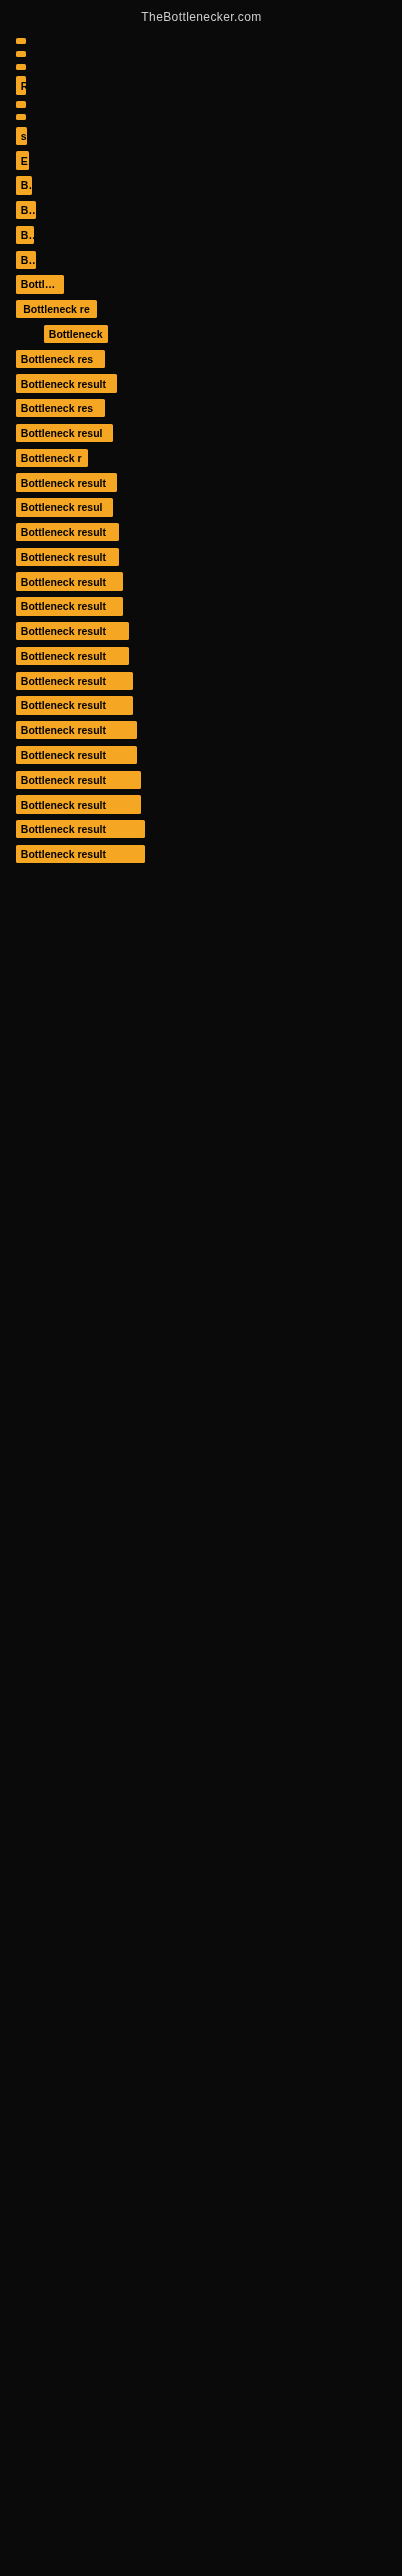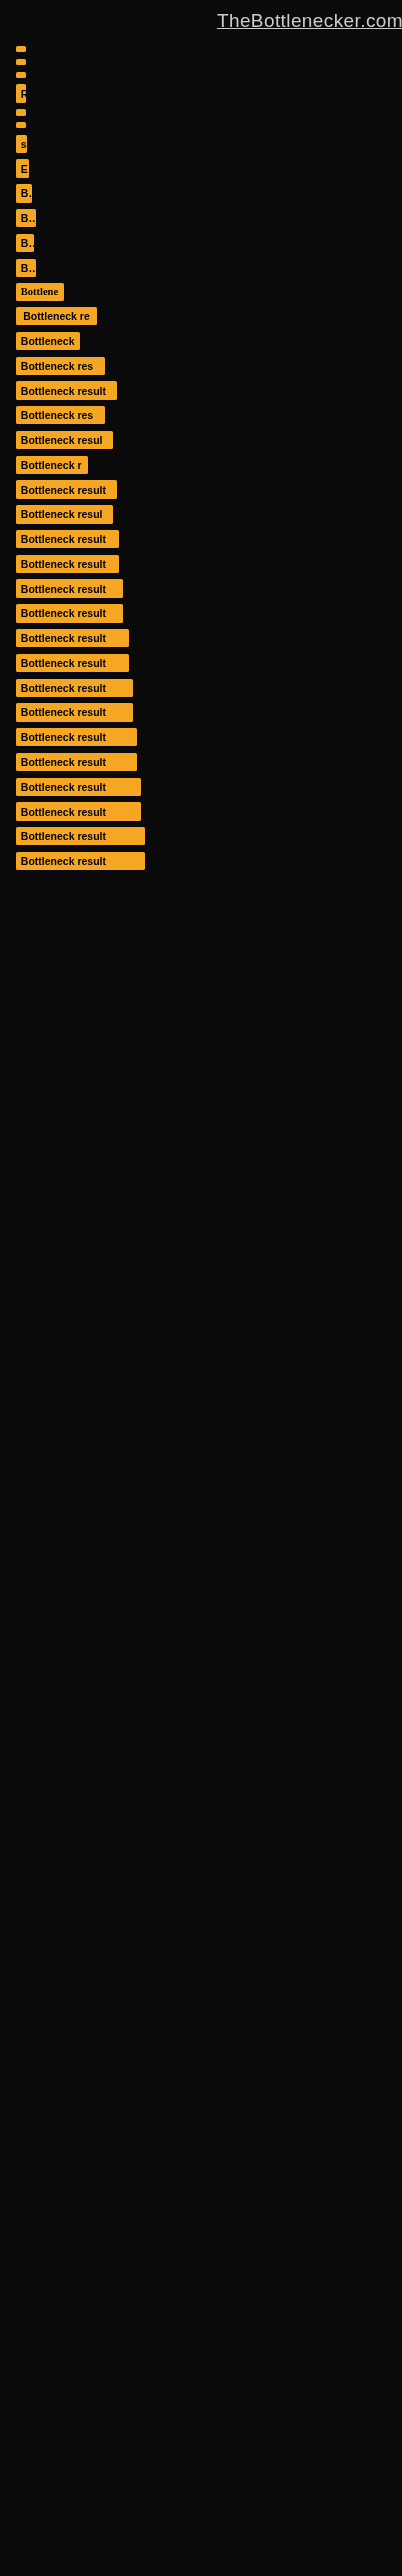--- a/index.html
+++ b/index.html
@@ -6,25 +6,24 @@
     body {
       background-color: #0a0a0a;
       width: 403px;
       min-height: 2576px;
       font-family: Arial, sans-serif;
       position: relative;
       overflow-x: hidden;
     }
     .site-title {
       color: #cccccc;
-      font-size: 19px;
-      text-align: right;
+      font-size: 12px;
+      text-align: center;
       padding: 9.7px 0 6.4px 0;
       letter-spacing: 0.4px;
-      text-decoration: underline;
     }
     .bars-container {
       padding: 8px 16px 0 16px;
       display: flex;
       flex-direction: column;
       gap: 0;
     }
     .bar-row {
       display: flex;
       align-items: center;
@@ -80,27 +79,27 @@
     <div class="bar-row">
       <span class="bar-label" style="width: 20px; min-width: 20px; max-width: 20px;">Bot</span>
     </div>
     <div class="bar-row">
       <span class="bar-label" style="width: 17.7px; min-width: 17.7px; max-width: 17.7px;">Bo</span>
     </div>
     <div class="bar-row">
       <span class="bar-label" style="width: 20px; min-width: 20px; max-width: 20px;">Bot</span>
     </div>
     <div class="bar-row">
-      <span class="bar-label" style="width: 48px; min-width: 48px; max-width: 48px; font-family: Liberation Serif, serif;">Bottlene</span>
+      <span class="bar-label" style="width: 48px; min-width: 48px; max-width: 48px;">Bottlene</span>
     </div>
     <div class="bar-row">
       <span class="bar-label" style="width: 81px; min-width: 81px; max-width: 81px; text-align: center;">Bottleneck re</span>
     </div>
     <div class="bar-row">
-      <span class="bar-label" style="width: 64px; min-width: 64px; max-width: 64px;">Bottleneck</span>
+      <span class="bar-label" style="width: 64px; min-width: 64px; max-width: 64px; margin-left: 28px;">Bottleneck</span>
     </div>
     <div class="bar-row">
       <span class="bar-label" style="width: 89px; min-width: 89px; max-width: 89px;">Bottleneck res</span>
     </div>
     <div class="bar-row">
       <span class="bar-label" style="width: 101px; min-width: 101px; max-width: 101px;">Bottleneck result</span>
     </div>
     <div class="bar-row">
       <span class="bar-label" style="width: 89px; min-width: 89px; max-width: 89px;">Bottleneck res</span>
     </div>

